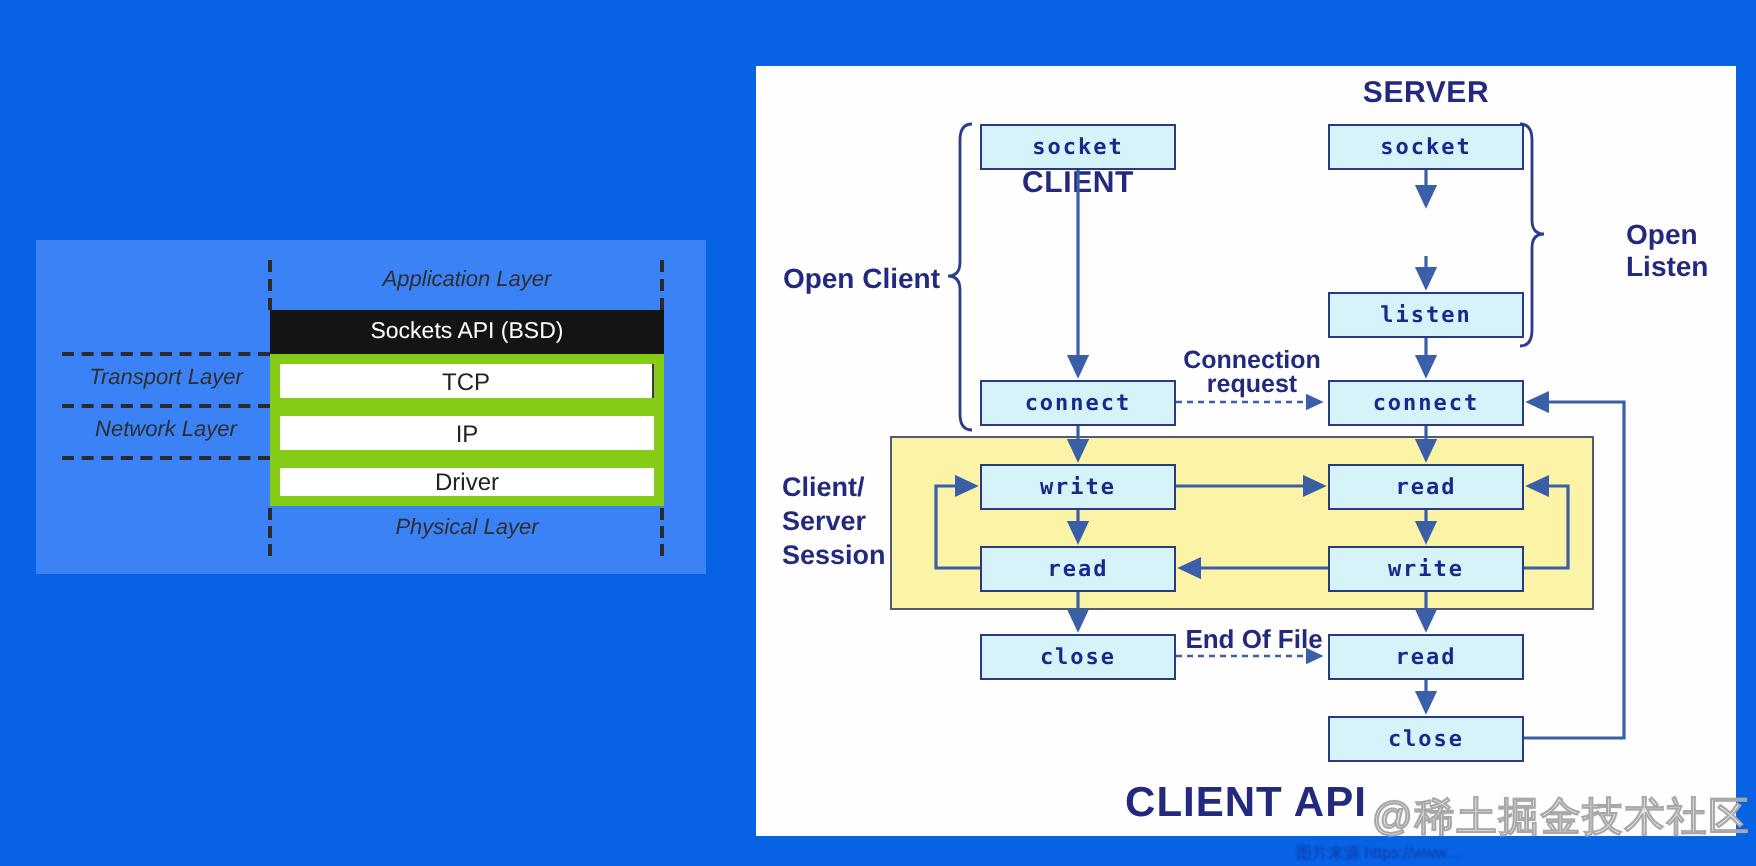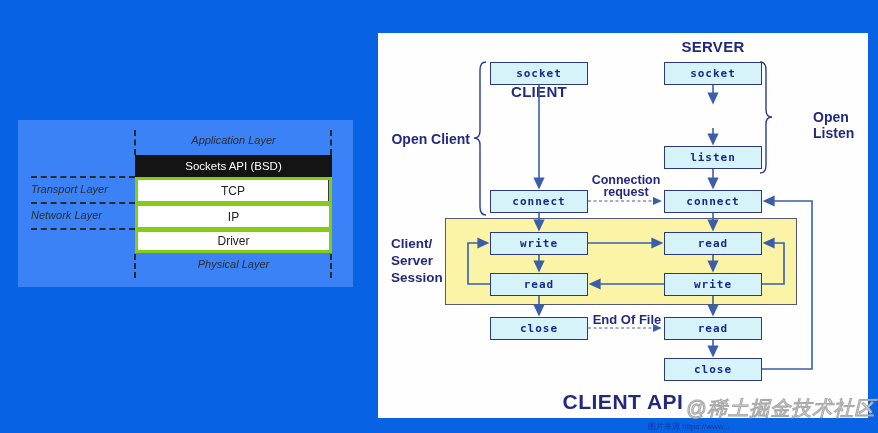--- a/index.html
+++ b/index.html
@@ -12,25 +12,25 @@
 
   
   #stack-card {
     position:absolute; left:18px; top:120px; width:335px; height:167px;
     background:#3b82f6;
   }
   .abs { position:absolute; }
   .srow { position:absolute; left:117px; width:197px; display:flex;
           align-items:center; justify-content:center;
           font-size:12px; color:#222; background:#fff;
-          border:3px solid #84cc16; }
+          border:5px solid #84cc16; }
   .ital { font-style:italic; font-size:11px; color:#2e2e2e; }
   .vdash { position:absolute; width:0; border-left:2px dashed #2a2a2a; }
   .hdash { position:absolute; height:0; border-top:2px dashed #2a2a2a; }
-  .side-lbl { position:absolute; left:13px; width:104px; text-align:left; }
+  .side-lbl { position:absolute; left:13px; width:104px; text-align:center; }
   #bar-black { position:absolute; left:117px; top:35px; width:197px; height:22px;
     background:#141414; color:#fff; display:flex; align-items:center;
     justify-content:center; font-size:11.5px; border:1px solid #141414; }
   .cell { flex:1; display:flex; align-items:center; justify-content:center; height:100%; }
   .cell.div { border-right:1px solid #3a3a3a; }
 
   
   #flow-panel {
     position:absolute; left:378px; top:33px; width:490px; height:385px;
     background:#fefefe;
@@ -56,21 +56,20 @@
     text-align:center; font-size:21px; font-weight:bold; color:#232a7e;
     letter-spacing:.5px; }
 
   
   #watermark {
     position:absolute; left:686px; top:395px; z-index:9;
     font-size:20px; letter-spacing:1px; color:rgba(255,255,255,0.72);
     -webkit-text-stroke:1px #a8a8a8;
     text-shadow:0 0 1px #9b9b9b;
     white-space:nowrap;
-    font-style:italic;
   }
   #footer-src {
     position:absolute; left:648px; top:421px; z-index:9;
     font-size:8px; color:#123096; opacity:.8; white-space:nowrap;
     filter:blur(.4px);
   }
 </style>
 </head>
 <body>
 

